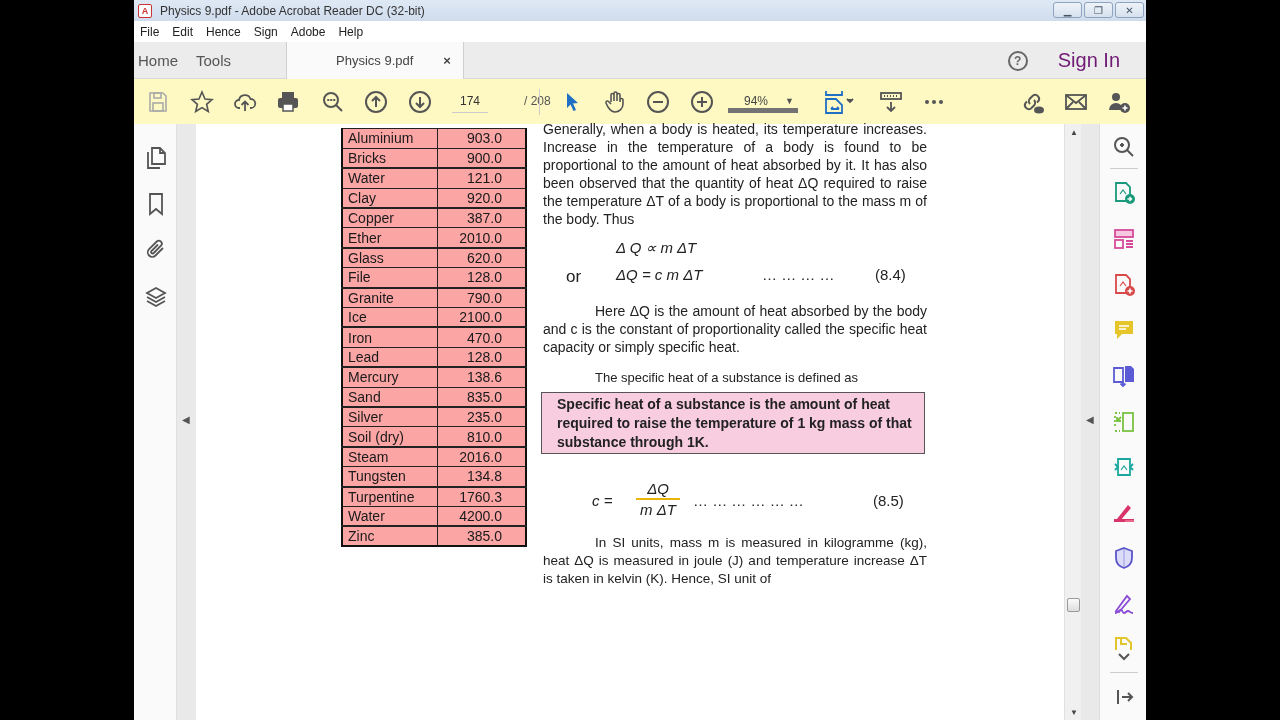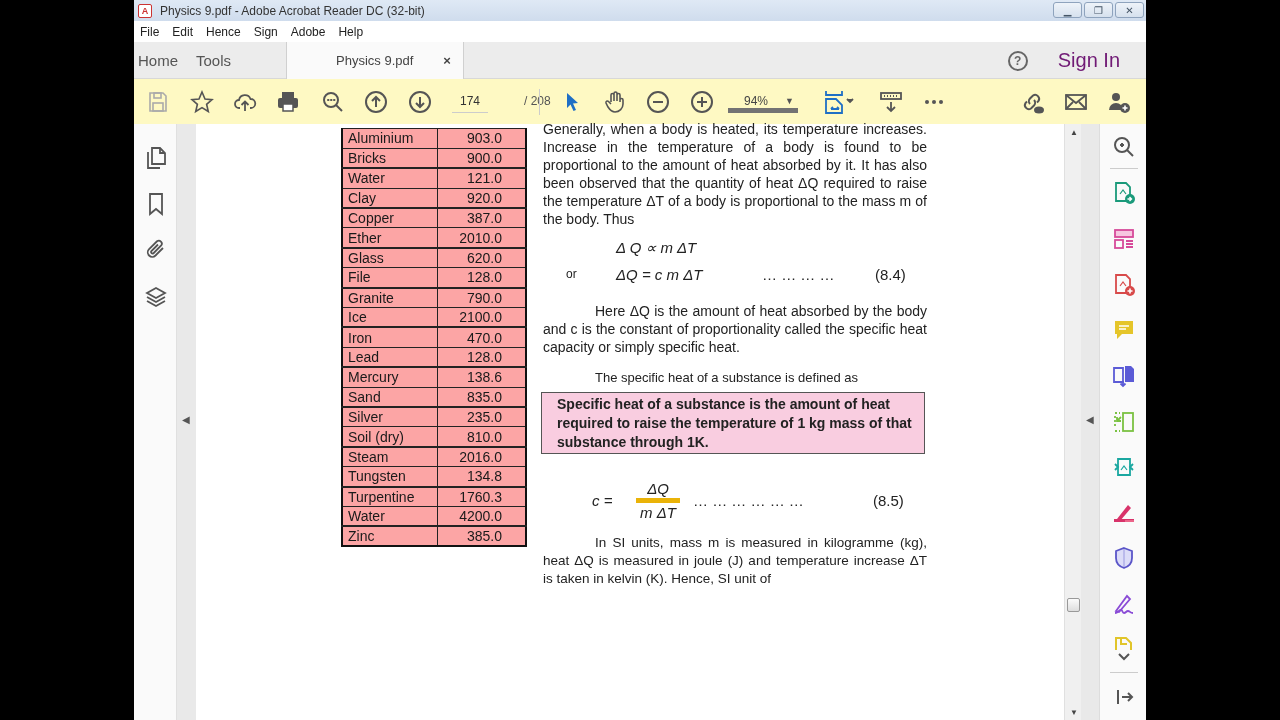--- a/index.html
+++ b/index.html
@@ -343,33 +343,33 @@
           <tr>
             <td>Zinc</td>
             <td class="val">385.0</td>
           </tr>
         </tbody>
     </table>
 
     <div class="txt" style="top:-4px">Generally, when a body is heated, its temperature increases. Increase in the temperature of a body is found to be proportional to the amount of heat absorbed by it. It has also been observed that the quantity of heat ΔQ required to raise the temperature ΔT of a body is proportional to the mass m of the body. Thus</div>
 
     <div class="eq" style="left:420px; top:115px">Δ Q  ∝  m ΔT</div>
-    <div class="eq" style="left:370px; top:143px; font-style:normal; font-size:12px">or</div>
+    <div class="eq" style="left:370px; top:143px; font-style:normal; font-size:17px">or</div>
     <div class="eq" style="left:420px; top:142px">ΔQ  =  c m ΔT</div>
     <div class="eq" style="left:566px; top:142px; font-style:normal">…   …   …   …</div>
     <div class="eq" style="left:679px; top:142px; font-style:normal">(8.4)</div>
 
     <div class="txt" style="top:245px; text-indent:52px; font-size:13px">The specific heat of a substance is defined as</div>
     <div class="txt" style="top:178px; text-indent:52px">Here ΔQ is the amount of heat absorbed by the body and c is the constant of proportionality called the specific heat capacity or simply specific heat.</div>
 
     <div class="defbox">Specific heat of a substance is the amount of heat required to raise the temperature of 1 kg mass of that substance through 1K.</div>
 
     <div class="eq" style="left:396px; top:368px">c   =</div>
     <div style="position:absolute; left:440px; top:356px; width:44px; text-align:center; font-style:italic; font-size:15px; color:#222;">
-      <div style="border-bottom:5px solid #eab308; line-height:18px;">ΔQ</div>
+      <div style="border-bottom:2px solid #eab308; line-height:18px;">ΔQ</div>
       <div style="line-height:20px;">m ΔT</div>
     </div>
     <div class="eq" style="left:497px; top:368px; font-style:normal">…   …   …   …   …   …</div>
     <div class="eq" style="left:677px; top:368px; font-style:normal">(8.5)</div>
 
     <div class="txt" style="top:410px; text-indent:52px; font-size:13.5px">In SI units, mass m is measured in kilogramme (kg), heat ΔQ is measured in joule (J) and temperature increase ΔT is taken in kelvin (K). Hence, SI unit of</div>
   </div>
 
   <div class="vscroll">
     <span class="up">▲</span>

